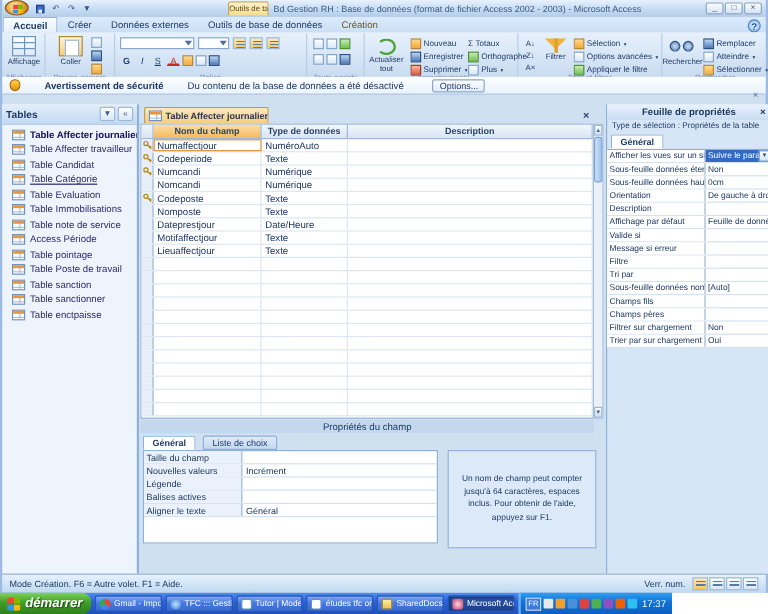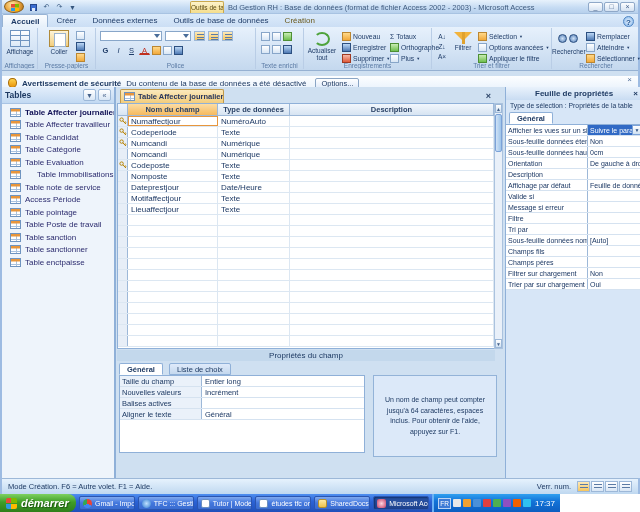--- a/index.html
+++ b/index.html
@@ -58,21 +58,21 @@
   .mini.bl{background:linear-gradient(#bcd8f6,#4e79b4);border-color:#2c4f80;}
   .selbox{width:42px;height:10px;background:#fff;border:1px solid #88a6c9;font-size:6px;position:relative;}
   .selbox:after{content:"";position:absolute;right:1px;top:2px;border-left:3px solid transparent;border-right:3px solid transparent;border-top:4px solid #4a6d99;}
   .fmt{width:11px;height:10px;border:1px solid transparent;font-size:7.5px;text-align:center;line-height:10px;color:#1f3c68;}
   .fmt.b{font-weight:bold;} .fmt.i{font-style:italic;} .fmt.u{text-decoration:underline;}
   .alignbtn{width:11px;height:10px;border:1px solid #9db8d8;background:linear-gradient(#fde9b8,#f6c65e);position:relative;}
   .alignbtn:after{content:"";position:absolute;left:2px;top:2px;width:7px;height:6px;background:repeating-linear-gradient(#5a7aa4 0 1px,transparent 1px 2.5px);}
   .sorticon{font-size:6.5px;color:#1f3c68;width:16px;height:10px;line-height:10px;text-align:center;border:1px solid transparent;}
 
   
-  #msgbar{left:0;top:76px;width:100%;height:15px;background:linear-gradient(#fdfeff,#e9f2fc);border-bottom:1px solid #b5c9e2;display:flex;align-items:center;gap:5px;padding-left:6px;}
+  #msgbar{left:0;top:64px;width:100%;height:15px;background:linear-gradient(#fdfeff,#e9f2fc);border-bottom:1px solid #b5c9e2;display:flex;align-items:center;gap:20px;padding-left:6px;}
   .shield{width:9px;height:10px;background:linear-gradient(#ffd24d,#e8940a);border-radius:45% 45% 50% 50%;border:1px solid #a86c08;flex:none;}
   #msg-title{font-weight:bold;font-size:8px;color:#1e3a63;}
   #msg-text{font-size:8px;color:#1e3a63;}
   #options-btn{width:44px;height:11px;border:1px solid #8aa5c5;border-radius:2px;background:linear-gradient(#fff,#dfeafa);font-size:7.5px;text-align:center;line-height:10px;color:#1e3a63;margin-left:4px;}
   #msg-close{position:absolute;right:6px;top:75px;font-size:8px;color:#51709c;}
 
   
   #main{left:0;top:87px;width:100%;height:391px;}
 
   
@@ -369,29 +369,29 @@
             <div class="nav-item">
               <div class="tbl-icon" style="display: inline-block;"></div>
               <div style="display: inline;">Table Affecter travailleur</div>
             </div>
             <div class="nav-item">
               <div class="tbl-icon" style="display: inline-block;"></div>
               <div style="display: inline;">Table Candidat</div>
             </div>
             <div class="nav-item">
               <div class="tbl-icon" style="display: inline-block;"></div>
-              <div style="display: inline;">Table Catégorie</div>
+              <div style="display: inline; text-decoration: underline;">Table Catégorie</div>
             </div>
             <div class="nav-item">
               <div class="tbl-icon" style="display: inline-block;"></div>
               <div style="display: inline;">Table Evaluation</div>
             </div>
             <div class="nav-item">
               <div class="tbl-icon" style="display: inline-block;"></div>
-              <div style="display: inline; margin-left: 12px;">Table Immobilisations</div>
+              <div style="display: inline;">Table Immobilisations</div>
             </div>
             <div class="nav-item">
               <div class="tbl-icon" style="display: inline-block;"></div>
               <div style="display: inline;">Table note de service</div>
             </div>
             <div class="nav-item">
               <div class="tbl-icon" style="display: inline-block;"></div>
               <div style="display: inline;">Access Période</div>
             </div>
             <div class="nav-item">
@@ -579,25 +579,28 @@
         </div>
 
         <div id="props-band">Propriétés du champ</div>
 
         <div id="bottompane">
           <span class="btab active" style="left:2px;">Général</span>
           <span class="btab" style="left:52px;">Liste de choix</span>
           <div id="bprops">
               <div class="bprow">
                 <div class="lbl">Taille du champ</div>
-                <div class="val">Entier long</div>
               </div>
               <div class="bprow">
                 <div class="lbl">Nouvelles valeurs</div>
                 <div class="val">Incrément</div>
+              </div>
+              <div class="bprow">
+                <div class="lbl">Légende</div>
+                <div class="val"></div>
               </div>
               <div class="bprow">
                 <div class="lbl">Balises actives</div>
                 <div class="val"></div>
               </div>
               <div class="bprow">
                 <div class="lbl">Aligner le texte</div>
                 <div class="val">Général</div>
               </div>
             </div>

